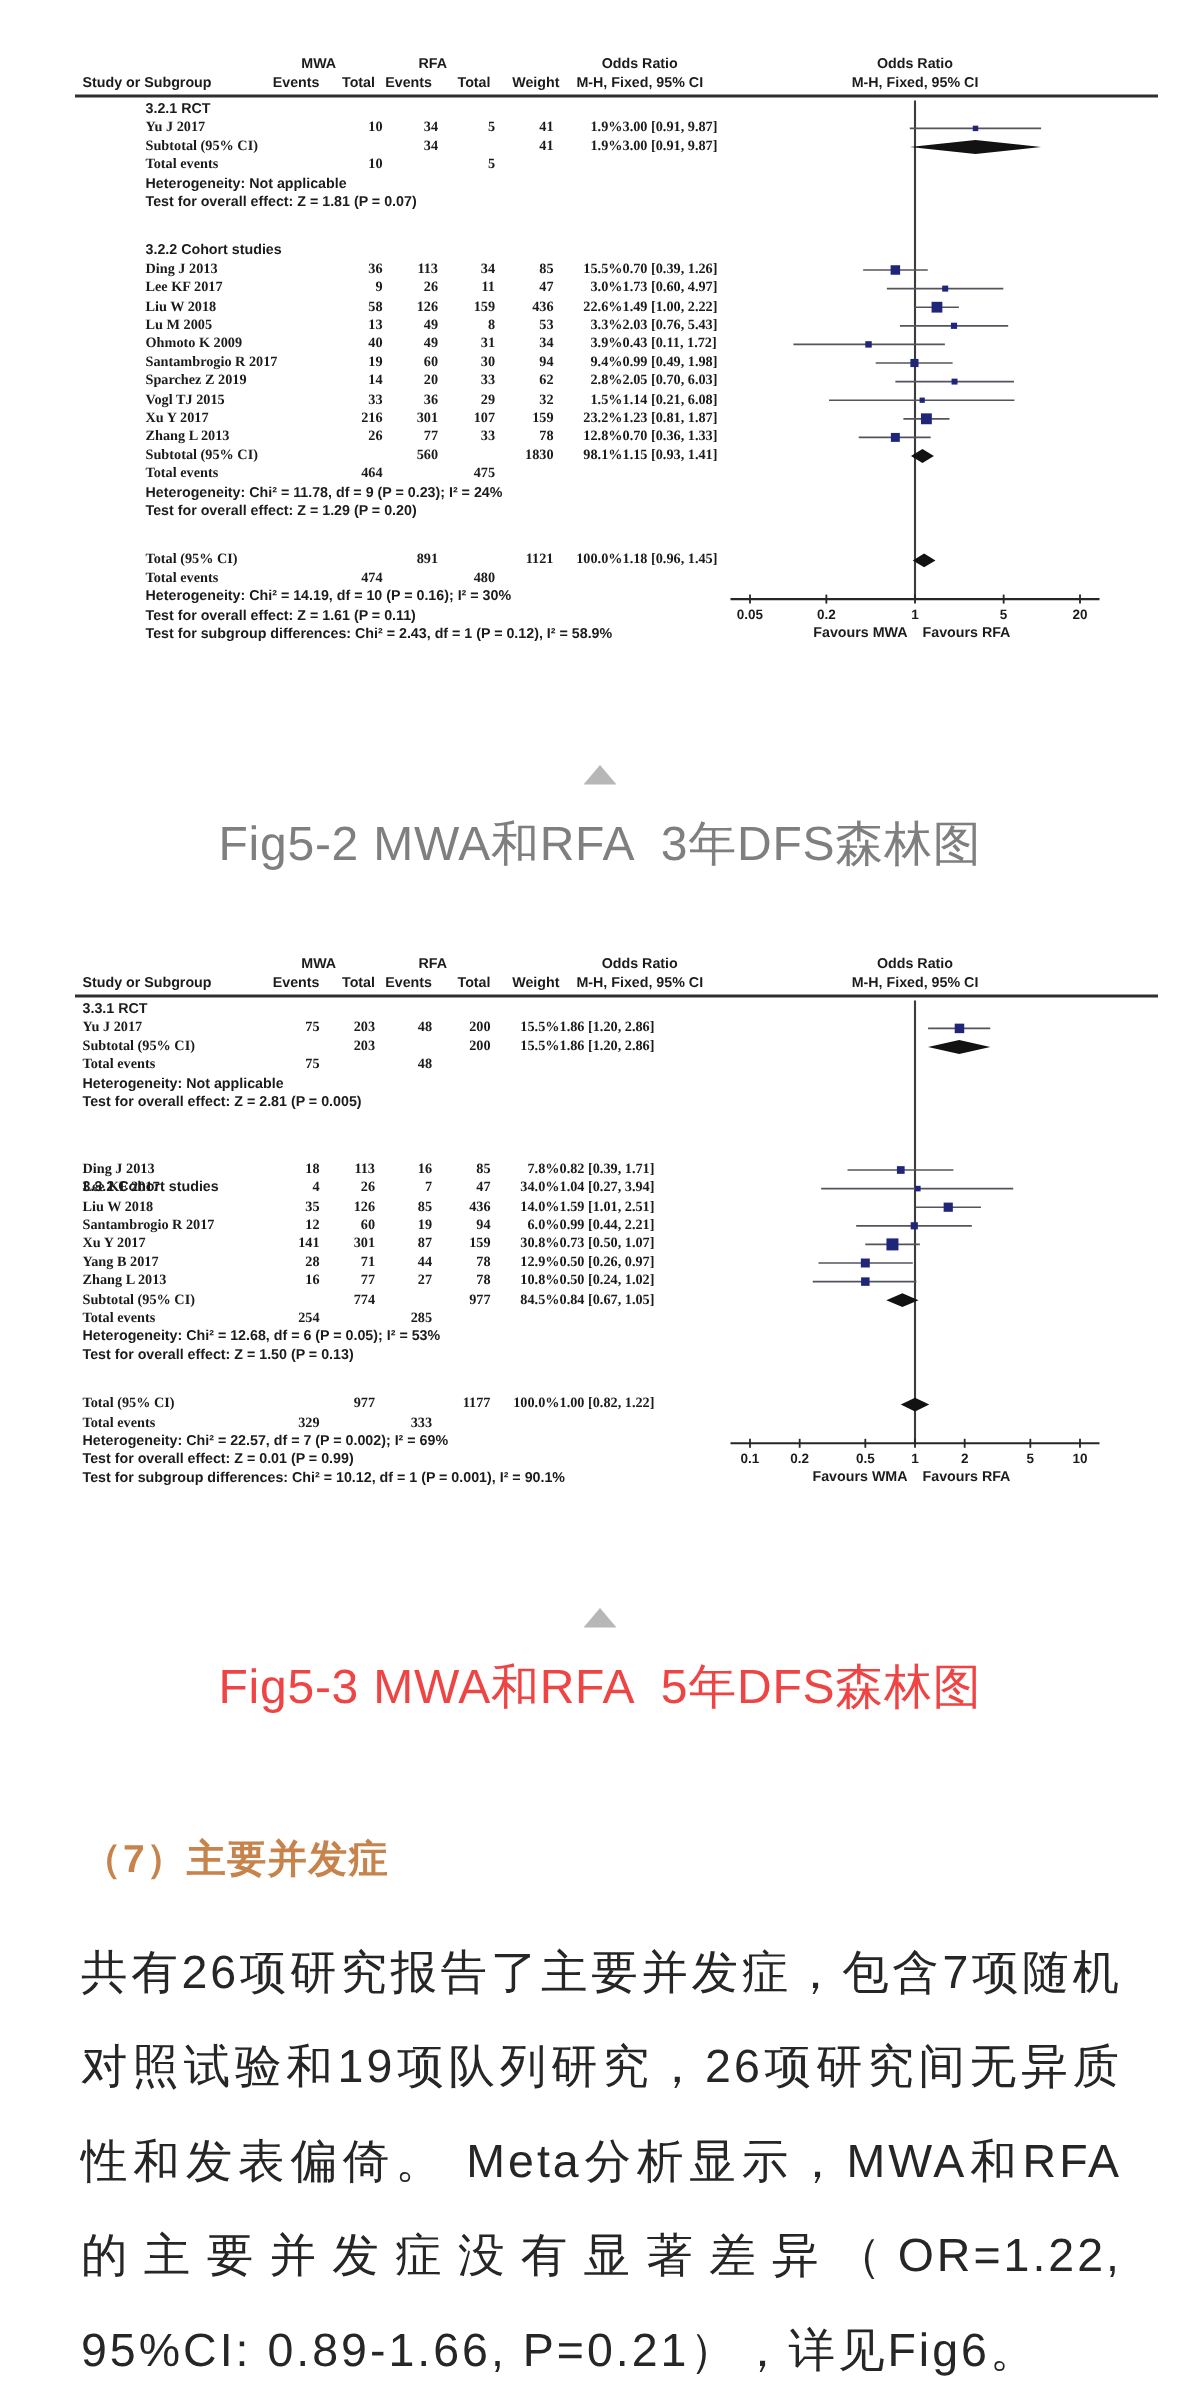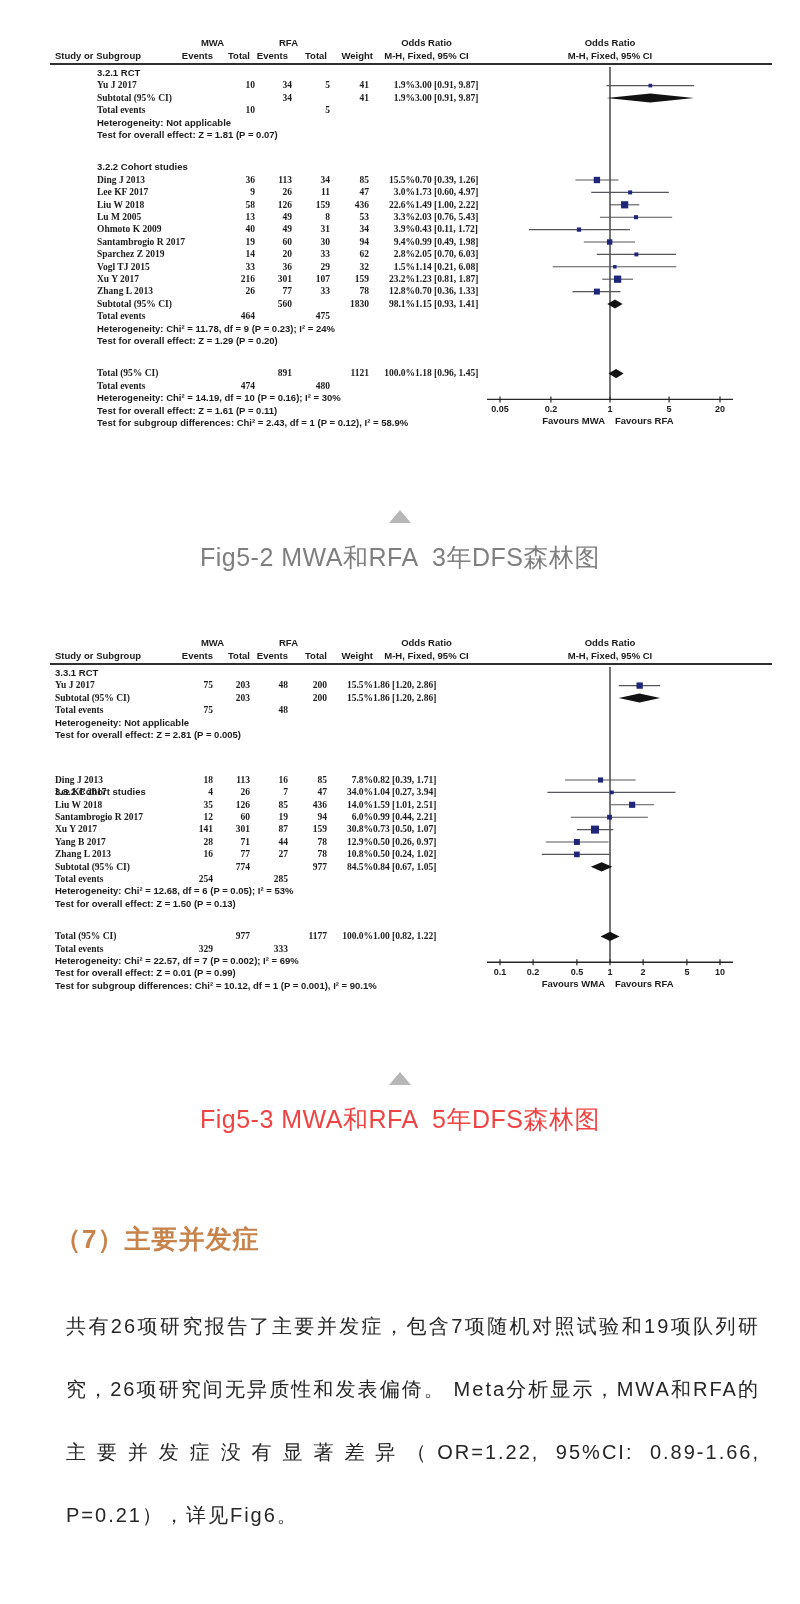--- a/index.html
+++ b/index.html
@@ -26,26 +26,26 @@
   .plot-head{position:absolute;left:480px;top:0;width:200px;text-align:center;
         font-size:9.5px;font-weight:700;color:#1b1b1b;line-height:13px;}
   svg.plot{position:absolute;left:445px;top:31px;overflow:visible;}
   .tick{font-family:"Liberation Sans","DejaVu Sans",sans-serif;font-size:9px;font-weight:700;fill:#1b1b1b;}
   .fav{font-family:"Liberation Sans","DejaVu Sans",sans-serif;font-size:9.5px;font-weight:700;fill:#1b1b1b;}
 
   
   .tri{position:absolute;left:50%;transform:translateX(-50%);width:0;height:0;
        border-left:11px solid transparent;border-right:11px solid transparent;
        border-bottom:13px solid #b7b7b7;}
-  .caption{position:absolute;left:0;width:100%;text-align:center;font-size:25px;
+  .caption{position:absolute;left:0;width:100%;text-align:center;font-size:32px;
        color:#7f7f7f;letter-spacing:.5px;white-space:pre;}
 
   
   .heading{position:absolute;left:55px;margin:0;font-size:26px;font-weight:700;letter-spacing:1px;}
-  .body-text{position:absolute;left:54px;width:694px;margin:12px;font-size:20px;line-height:63px;
+  .body-text{position:absolute;left:54px;width:694px;margin:0;font-size:31px;line-height:63px;
        color:#262626;text-align:justify;letter-spacing:2px;}
 </style>
 </head>
 <body>
 
 <div class="page">
 
   <section class="figure" style="top:36px;">
     <div class="thead">
       <div class="thr1 grid">

